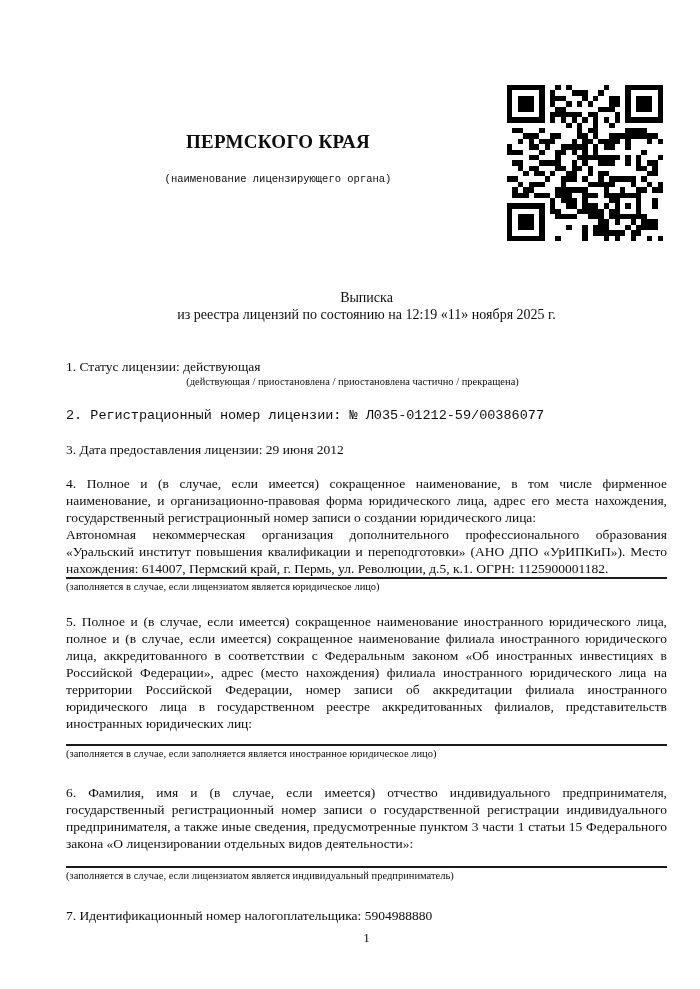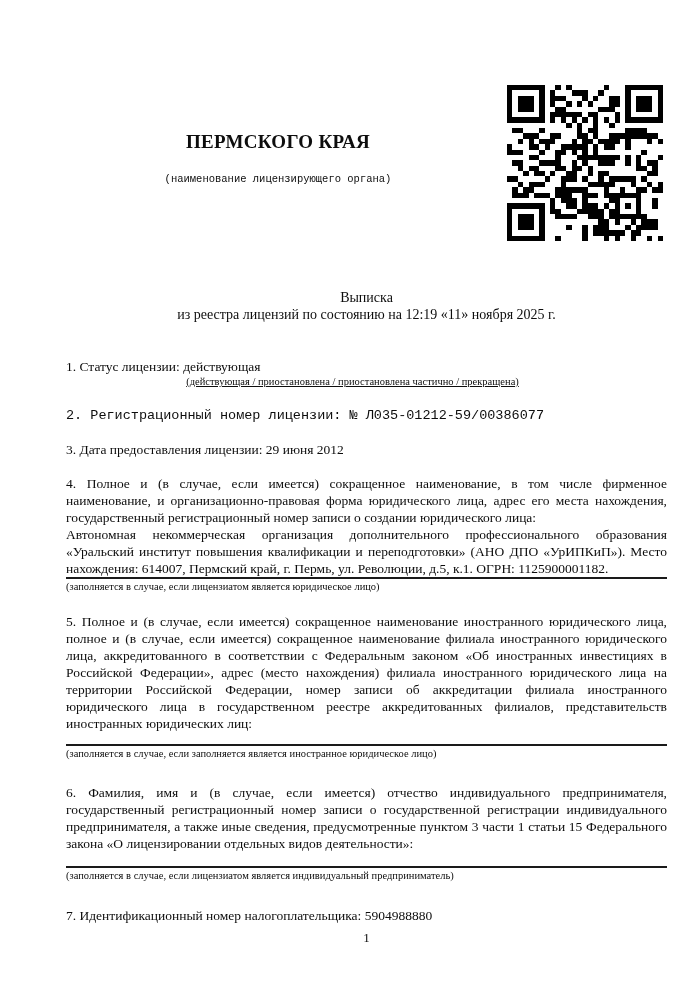--- a/index.html
+++ b/index.html
@@ -64,21 +64,20 @@
   .item-2 { margin-top: 19px; font-family: Liberation Mono, monospace; }
   .item-3 { margin-top: 17px; }
   .item-4 { margin-top: 17px; }
   .item-5 { margin-top: 20px; }
   .item-6 { margin-top: 24px; }
   .item-7 { margin-top: 25px; }
 
   .status-caption {
     text-align: center;
     padding-right: 28px;
-    text-decoration: underline;
   }
   .rule {
     border: none;
     border-top: 2px solid #1a1a1a;
     margin: 0;
     width: 100%;
   }
   .rule-gap-a { margin-top: 0px; }
   .rule-gap-b { margin-top: 12px; }
   .rule-gap-c { margin-top: 14px; }

